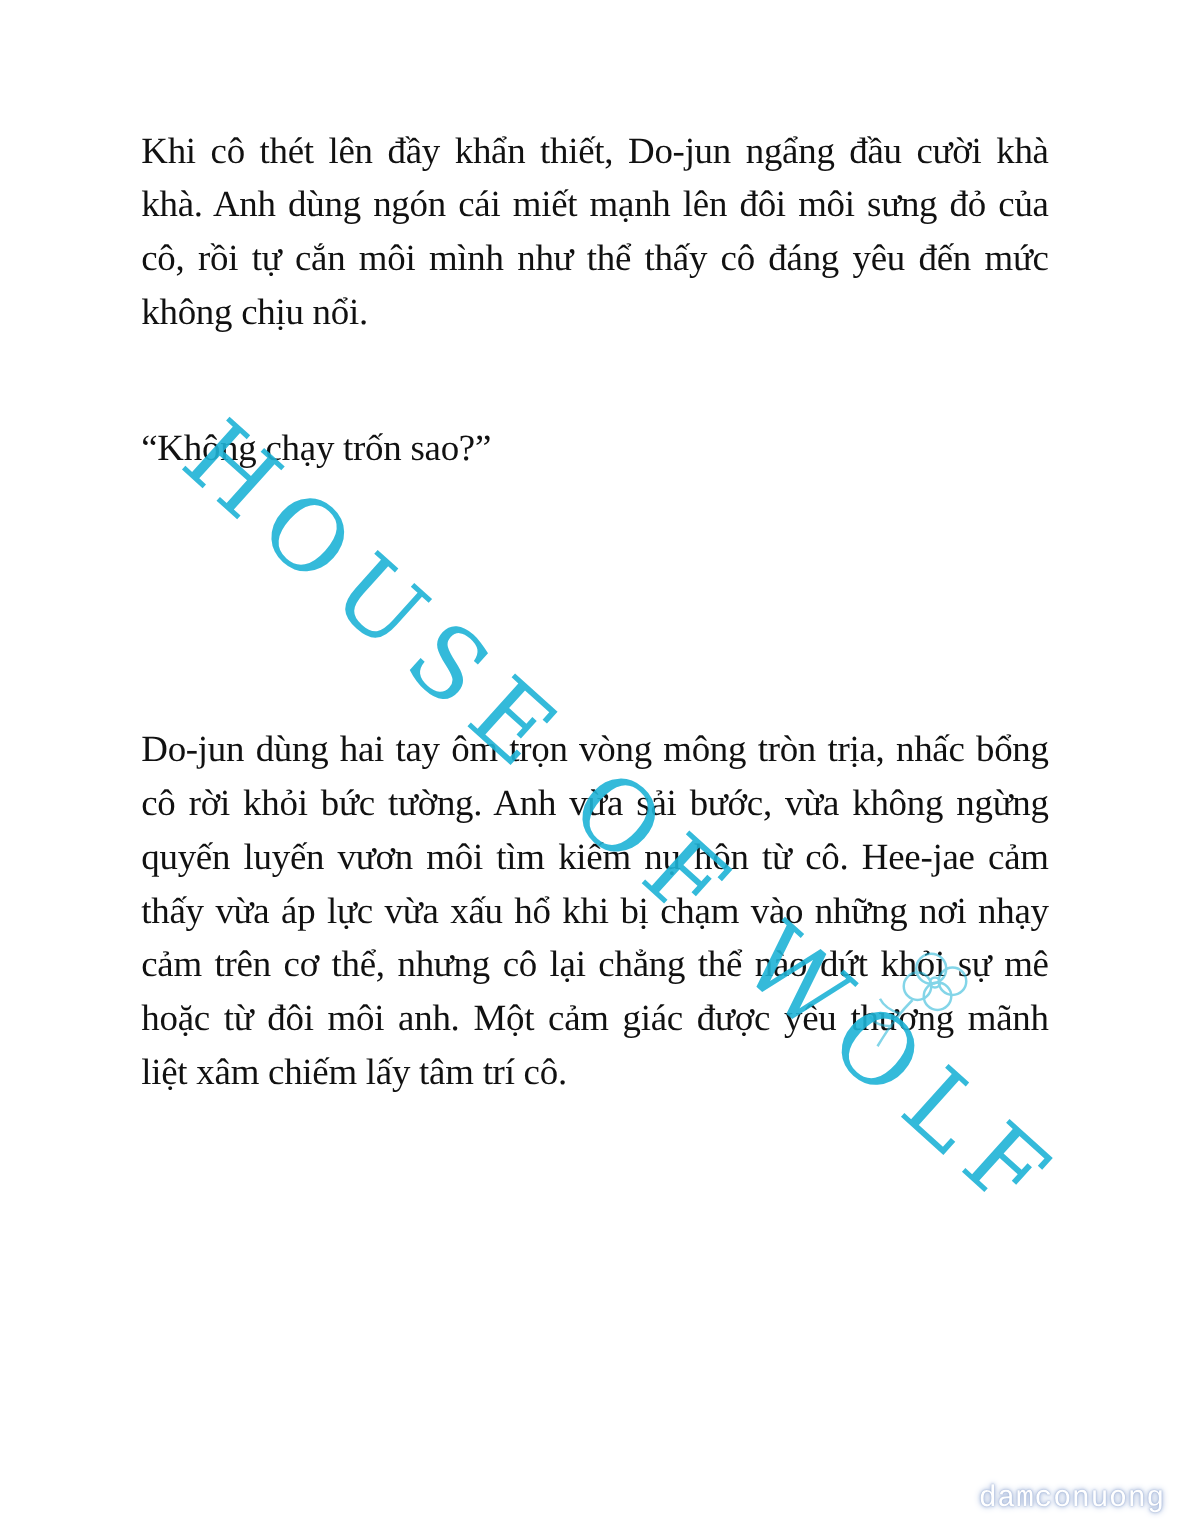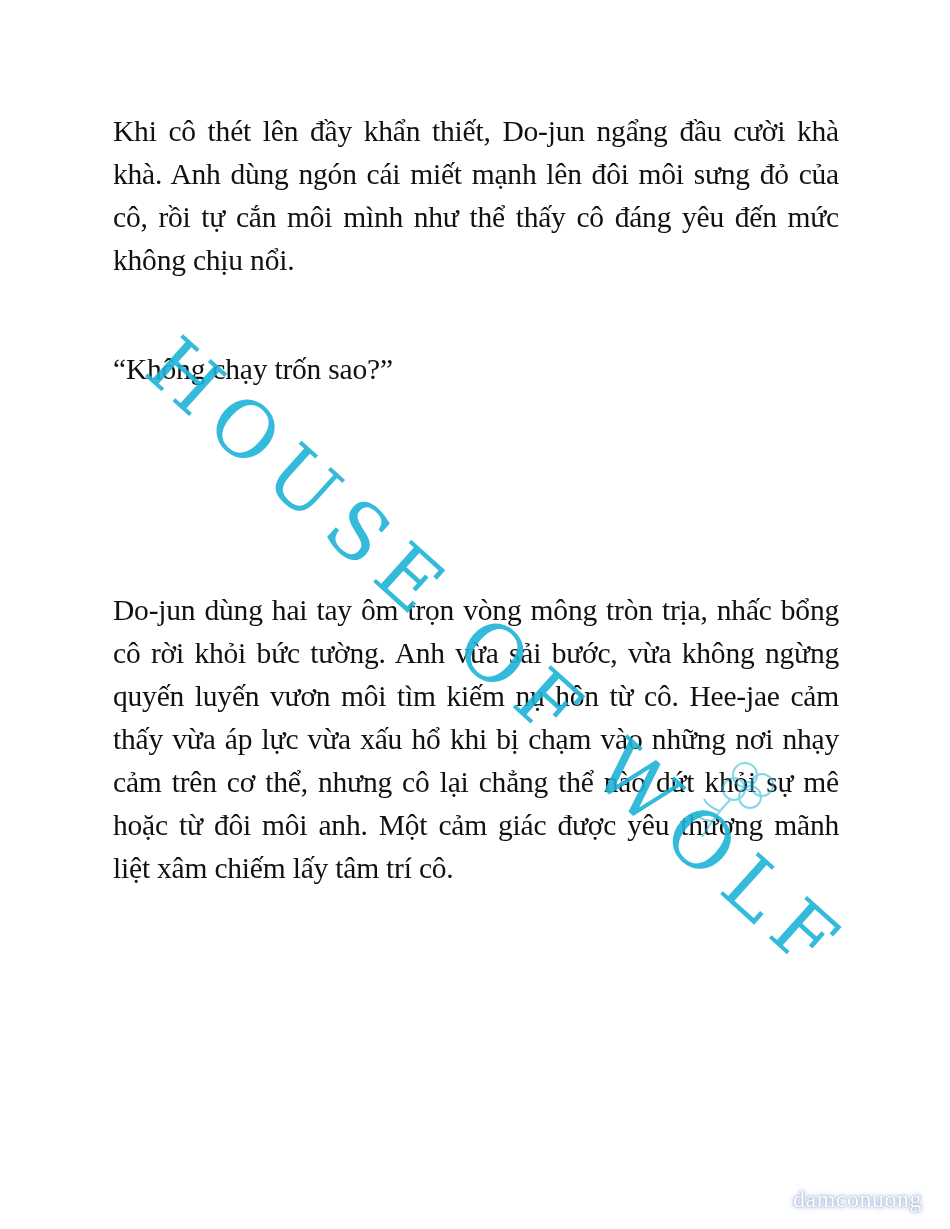--- a/index.html
+++ b/index.html
@@ -1,39 +1,39 @@
 <!DOCTYPE html>
 <html><head>
 <meta charset="utf-8">
 <style>
   html, body { margin: 0; padding: 0; }
   body {
     width: 950px; height: 1229px; background: #ffffff; position: relative; overflow: hidden;
     font-family: "Liberation Serif", "DejaVu Serif", serif; color: #111111;
   }
-  .page { position: absolute; left: 113px; top: 110px; width: 726px; }
+  .page { position: absolute; left: 113px; top: 100px; width: 726px; }
   .para {
     font-size: 29.5px; line-height: 43px; margin: 0; text-align: justify;
     letter-spacing: -0.2px; font-stretch: condensed;
   }
   .gap1 { height: 66px; }
   .gap2 { height: 66px; }
   .watermark {
     position: absolute; left: 190px; top: 320px;
     transform-origin: 0 0; transform: rotate(42deg);
     font-family: "DejaVu Serif", serif; font-size: 78px; letter-spacing: 14px;
     color: #1fb3d6; opacity: 0.9; white-space: nowrap; pointer-events: none;
   }
   .flower {
     position: absolute; left: 690px; top: 745px; width: 90px; height: 95px; opacity: 0.55;
     pointer-events: none;
   }
   .site-mark {
-    position: absolute; right: 28px; bottom: 16px;
-    font-family: Liberation Serif, serif; font-size: 24px; color: #ffffff;
+    position: absolute; right: 18px; bottom: 16px;
+    font-family: Liberation Mono, monospace; font-size: 24px; color: #ffffff;
     text-shadow: 0 0 3px #9fb3d8, 0 0 6px #9fb3d8, 0 0 1px #7f95c4;
     letter-spacing: 0.5px;
   }
 </style>
 </head>
 <body>
 
 <div class="page">
   <p class="para">Khi cô thét lên đầy khẩn thiết, Do-jun ngẩng đầu cười khà khà. Anh dùng ngón cái miết mạnh lên đôi môi sưng đỏ của cô, rồi tự cắn môi mình như thể thấy cô đáng yêu đến mức không chịu nổi.</p>
   <div class="gap1"></div>

